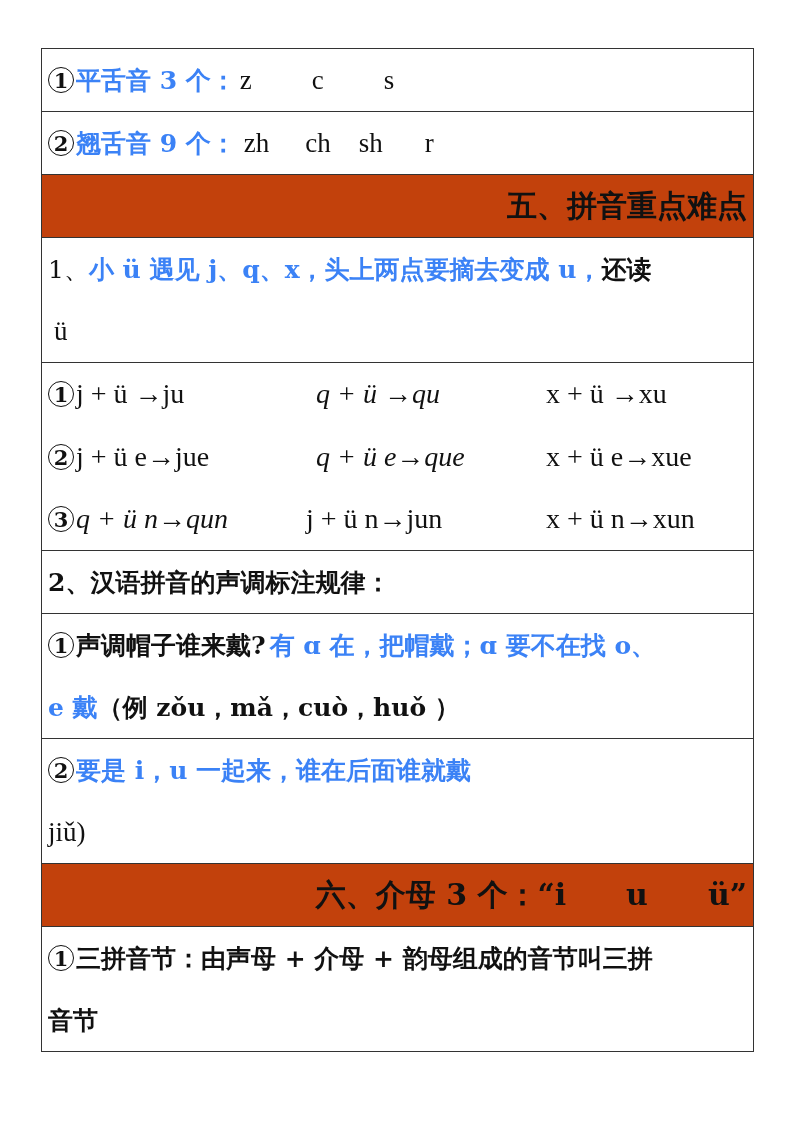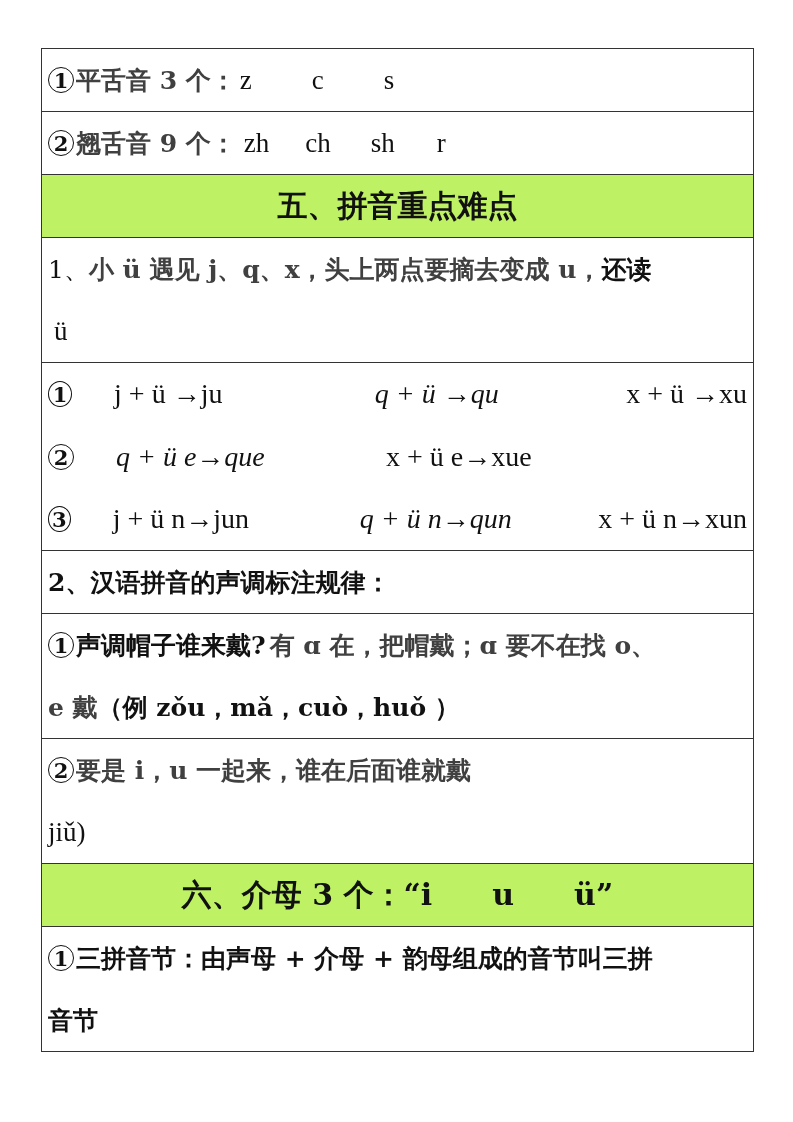--- a/index.html
+++ b/index.html
@@ -3,27 +3,27 @@
 <meta charset="utf-8">
 <style>
   html, body { margin: 0; padding: 0; background: #ffffff; }
   body { width: 793px; height: 1122px; position: relative; overflow: hidden;
          font-family: "DejaVu Serif", "Liberation Serif", serif; color: #111; }
   .tbl { position: absolute; left: 41px; top: 48px; width: 711px; border: 1px solid #333; border-bottom: none; }
   .row { border-bottom: 1px solid #333; box-sizing: border-box; padding: 0 6px; font-size: 25px; font-weight: bold; }
   .row.h1 { height: 63px; display: flex; align-items: center; }
   .row.h2 { height: 125px; }
   .row.h3 { height: 188px; }
-  .row.green { background: #bef264; justify-content: center; font-size: 30px; }
+  .row.green { background: #c2410c; justify-content: flex-end; font-size: 30px; }
   .line { height: 62.5px; display: flex; align-items: center; white-space: nowrap; }
-  .red { color: #404040; }
+  .red { color: #3b82f6; }
   .circ { display: inline-block; width: 26px; height: 26px; border: 1.5px solid #111; border-radius: 50%;
           text-align: center; line-height: 26px; font-size: 21px; margin-right: 2px; box-sizing: border-box; font-weight: bold; }
   .lat { font-family: "Liberation Serif", serif; font-weight: normal; font-size: 27px; }
-  .formula { font-family: "Liberation Serif", serif; font-weight: normal; font-size: 28px; margin-left: 40px; }
+  .formula { font-family: "Liberation Serif", serif; font-weight: normal; font-size: 28px; }
   .c1 { width: 240px; display: inline-block; }
   .c2 { width: 230px; display: inline-block; font-style: italic; }
 </style>
 </head>
 <body>
 
 <div class="tbl">
 
   <div class="row h1">
     <span class="circ">1</span>
@@ -31,21 +31,21 @@
     <span class="lat" style="margin-left:4px">z</span>
     <span class="lat" style="margin-left:60px">c</span>
     <span class="lat" style="margin-left:60px">s</span>
   </div>
 
   <div class="row h1">
     <span class="circ">2</span>
     <span class="red">翘舌音 9 个：</span>
     <span class="lat" style="margin-left:8px">zh</span>
     <span class="lat" style="margin-left:36px">ch</span>
-    <span class="lat" style="margin-left:40px">sh</span>
+    <span class="lat" style="margin-left:28px">sh</span>
     <span class="lat" style="margin-left:42px">r</span>
   </div>
 
   <div class="row h1 green">
     <span>五、拼音重点难点</span>
   </div>
 
   <div class="row h2">
     <div class="line">
       <span style="font-weight:normal">1、</span>
@@ -59,27 +59,28 @@
 
   <div class="row h3">
     <div class="line">
       <span class="circ">1</span>
       <span class="formula c1">j + ü →ju</span>
       <span class="formula c2">q + ü →qu</span>
       <span class="formula">x + ü →xu</span>
     </div>
     <div class="line">
       <span class="circ">2</span>
+      <span class="formula c1">j + ü e→jue</span>
       <span class="formula c2">q + ü e→que</span>
       <span class="formula">x + ü e→xue</span>
     </div>
     <div class="line">
       <span class="circ">3</span>
+      <span class="formula c2">q + ü n→qun</span>
       <span class="formula c1">j + ü n→jun</span>
-      <span class="formula c2">q + ü n→qun</span>
       <span class="formula">x + ü n→xun</span>
     </div>
   </div>
 
   <div class="row h1">
     <span>2、汉语拼音的声调标注规律：</span>
   </div>
 
   <div class="row h2">
     <div class="line">

